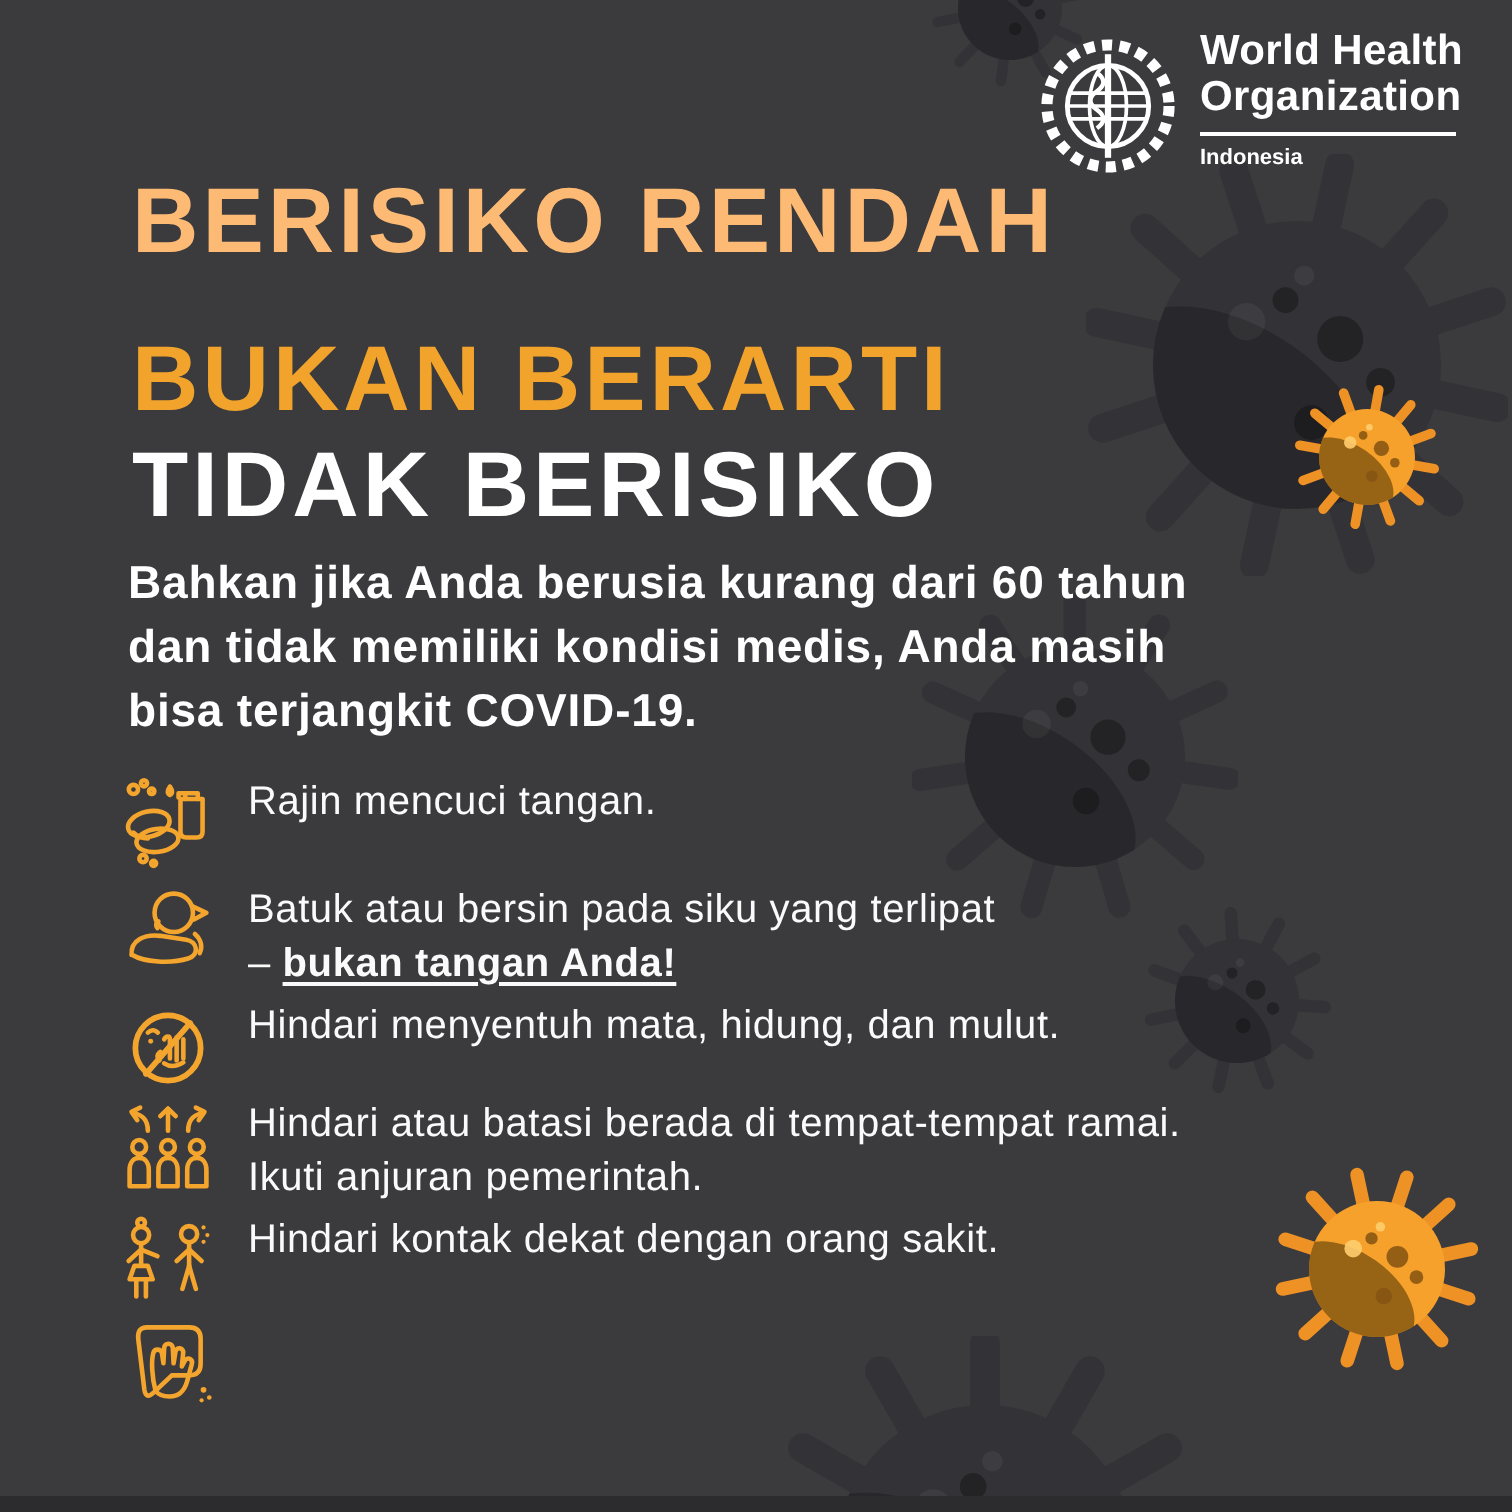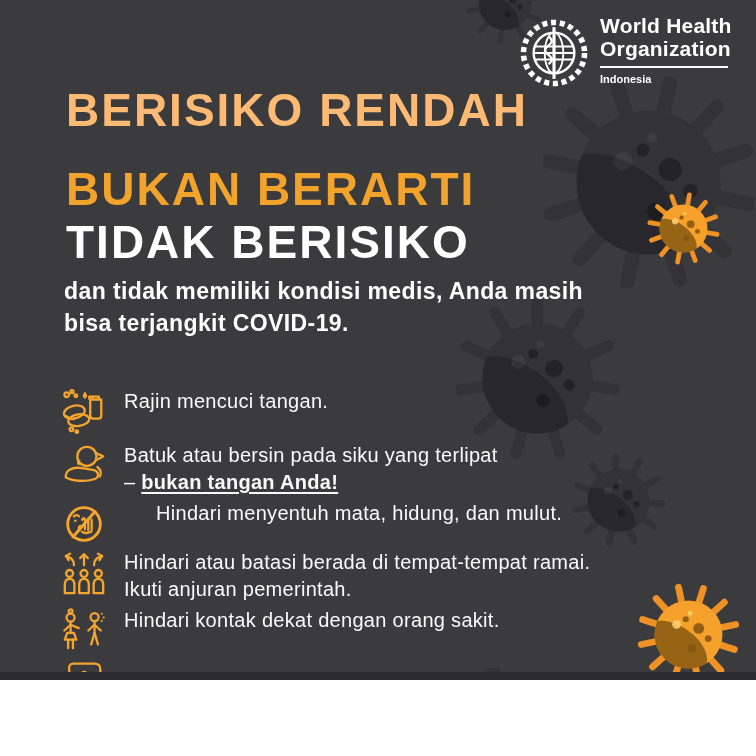--- a/index.html
+++ b/index.html
@@ -1,17 +1,17 @@
 <!DOCTYPE html>
 <html><head>
 <meta charset="utf-8">
 <style>
   html,body{margin:0;padding:0;}
   .poster{
-    position:relative; width:756px; height:680px; overflow:hidden;
+    position:relative; width:756px; height:756px; overflow:hidden;
     background:#3b3a3c;
     font-family:"Liberation Sans", sans-serif;
     -webkit-font-smoothing:antialiased;
   }
   .decor-layer{position:absolute; inset:0; z-index:0;}
   .decor-layer svg{position:absolute;}
   .content{position:absolute; inset:0; z-index:1;}
 
   
   .logo-block{position:absolute; left:517px; top:14px; display:flex; align-items:flex-start;}
@@ -31,21 +31,21 @@
   
   .intro{position:absolute; left:64px; top:275px; color:#ffffff; font-weight:700;
          font-size:23px; line-height:32px; letter-spacing:0.4px; white-space:nowrap;}
 
   
   .tips{position:absolute; left:58px; top:388px; width:660px; display:flex; flex-direction:column;}
   .tip{display:flex; align-items:flex-start;}
   .tip-icon{flex:0 0 52px; width:52px; display:flex; justify-content:center; align-items:center;}
   .tip-icon svg{width:48px; height:48px; display:block;}
   .tip-text{color:#fafafa; font-size:20px; line-height:27px; letter-spacing:0.3px; margin-left:14px; white-space:nowrap;}
-  .tip.m1{margin-bottom:6px;} .tip.m2{margin-bottom:4px;} .tip.m3{margin-bottom:1px;gap:32px;}
+  .tip.m1{margin-bottom:6px;} .tip.m2{margin-bottom:4px;} .tip.m3{margin-bottom:1px;}
   .tip.m4{margin-bottom:4px;} .tip.m5{margin-bottom:1px;}
   .em{font-weight:700; text-decoration:underline; text-decoration-thickness:2px; text-underline-offset:3px;}
 
   .footer-bar{position:absolute; left:0; bottom:0; width:100%; height:8px; background:#2c2b2e; z-index:2;}
 
   .oicon{stroke:#f3a52e; fill:none; stroke-width:2.4; stroke-linecap:round; stroke-linejoin:round;}
   .oicon .fill{fill:#f3a52e; stroke:none;}
 </style>
 </head>
 <body>
@@ -263,20 +263,21 @@
       </div>
     </div>
 
     <div class="headline">
       <div class="hl-1">BERISIKO RENDAH</div>
       <div class="hl-2">BUKAN BERARTI</div>
       <div class="hl-3">TIDAK BERISIKO</div>
     </div>
 
     <div class="intro">
+      <div>Bahkan jika Anda berusia kurang dari 60 tahun</div>
       <div>dan tidak memiliki kondisi medis, Anda masih</div>
       <div>bisa terjangkit COVID-19.</div>
     </div>
 
     <div class="tips">
 
       <div class="tip m1">
         <div class="tip-icon">
           <svg viewBox="0 0 50 50" class="oicon">
             <circle cx="7" cy="7" r="2.4"></circle>

